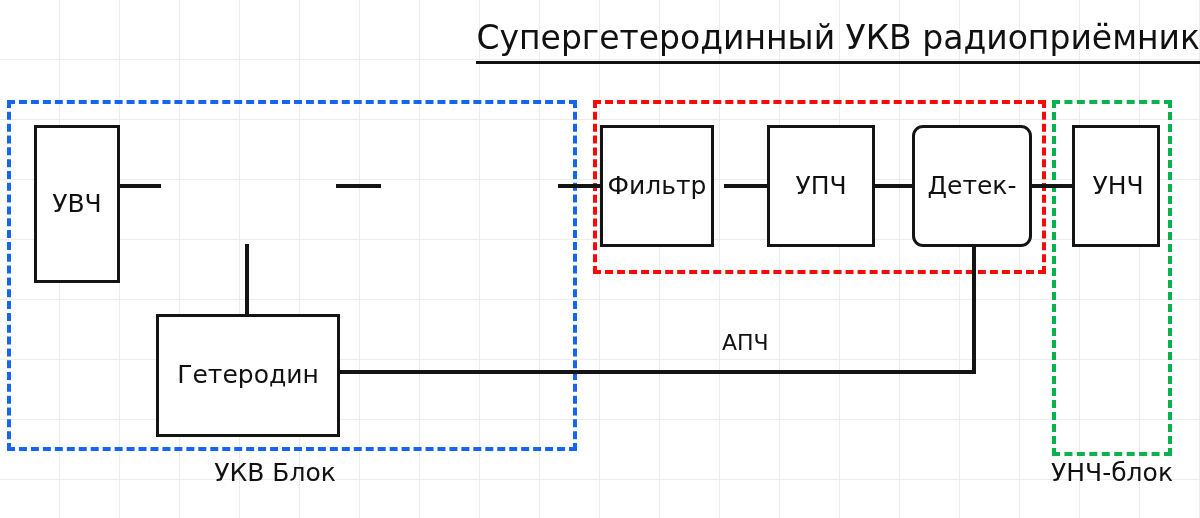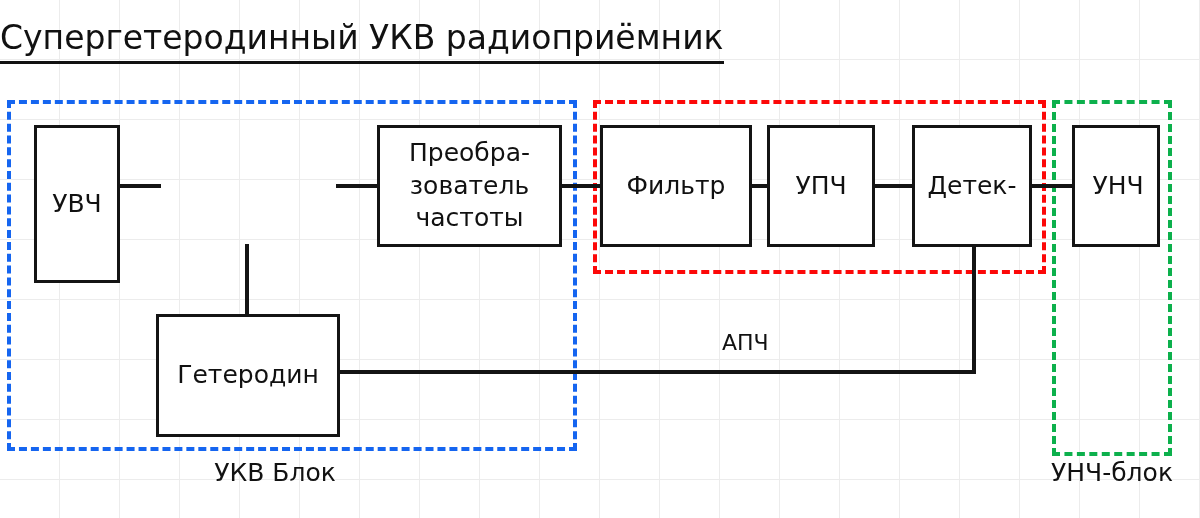--- a/index.html
+++ b/index.html
@@ -21,21 +21,21 @@
     font-family: "DejaVu Sans", "Liberation Sans", sans-serif;
     -webkit-font-smoothing: antialiased;
   }
 
   
   .title {
     position: absolute;
     left: 0;
     top: 18px;
     width: 1200px;
-    text-align: left;
+    text-align: right;
     font-size: 33px;
     color: #111111;
     letter-spacing: 0px;
     white-space: nowrap;
   }
   .title span.tx {
     border-bottom: 3px solid #111111;
     padding-bottom: 4px;
   }
 
@@ -126,41 +126,34 @@
   <div class="wire h" style="left:336px; top:370px; width:640px;"></div>
   <div class="wire v" style="left:972px; top:244px; height:130px;"></div>
 
   <div class="wire-label" style="left:722px; top:330px;">АПЧ</div>
 
   <div class="blk" style="left:34px; top:125px; width:86px; height:158px;">
     <span class="lbl">УВЧ</span>
   </div>
 
 
-  <div class="blk" style="left:377px; top:125px; width:185px; height:122px;">
-    <span>
-      <span class="lbl">Преобра-</span>
-      <span class="lbl">зователь</span>
-      <span class="lbl">частоты</span>
-    </span>
-  </div>
 
   <div class="blk" style="left:156px; top:314px; width:184px; height:123px;">
     <span class="lbl">Гетеродин</span>
   </div>
 
-  <div class="blk" style="left:600px; top:125px; width:152px; height:122px;">
+  <div class="blk" style="left:600px; top:125px; width:114px; height:122px;">
     <span class="lbl">Фильтр</span>
   </div>
 
   <div class="blk" style="left:767px; top:125px; width:108px; height:122px;">
     <span class="lbl">УПЧ</span>
   </div>
 
-  <div class="blk" style="left:912px; top:125px; width:120px; height:122px;">
+  <div class="blk" style="left:912px; top:125px; width:120px; height:122px;border-radius:11px;">
     <span>
       <span class="lbl">Детек-</span>
     </span>
   </div>
 
   <div class="blk" style="left:1072px; top:125px; width:88px; height:122px;padding-left:8px;">
     <span class="lbl">УНЧ</span>
   </div>
 
 </div>

